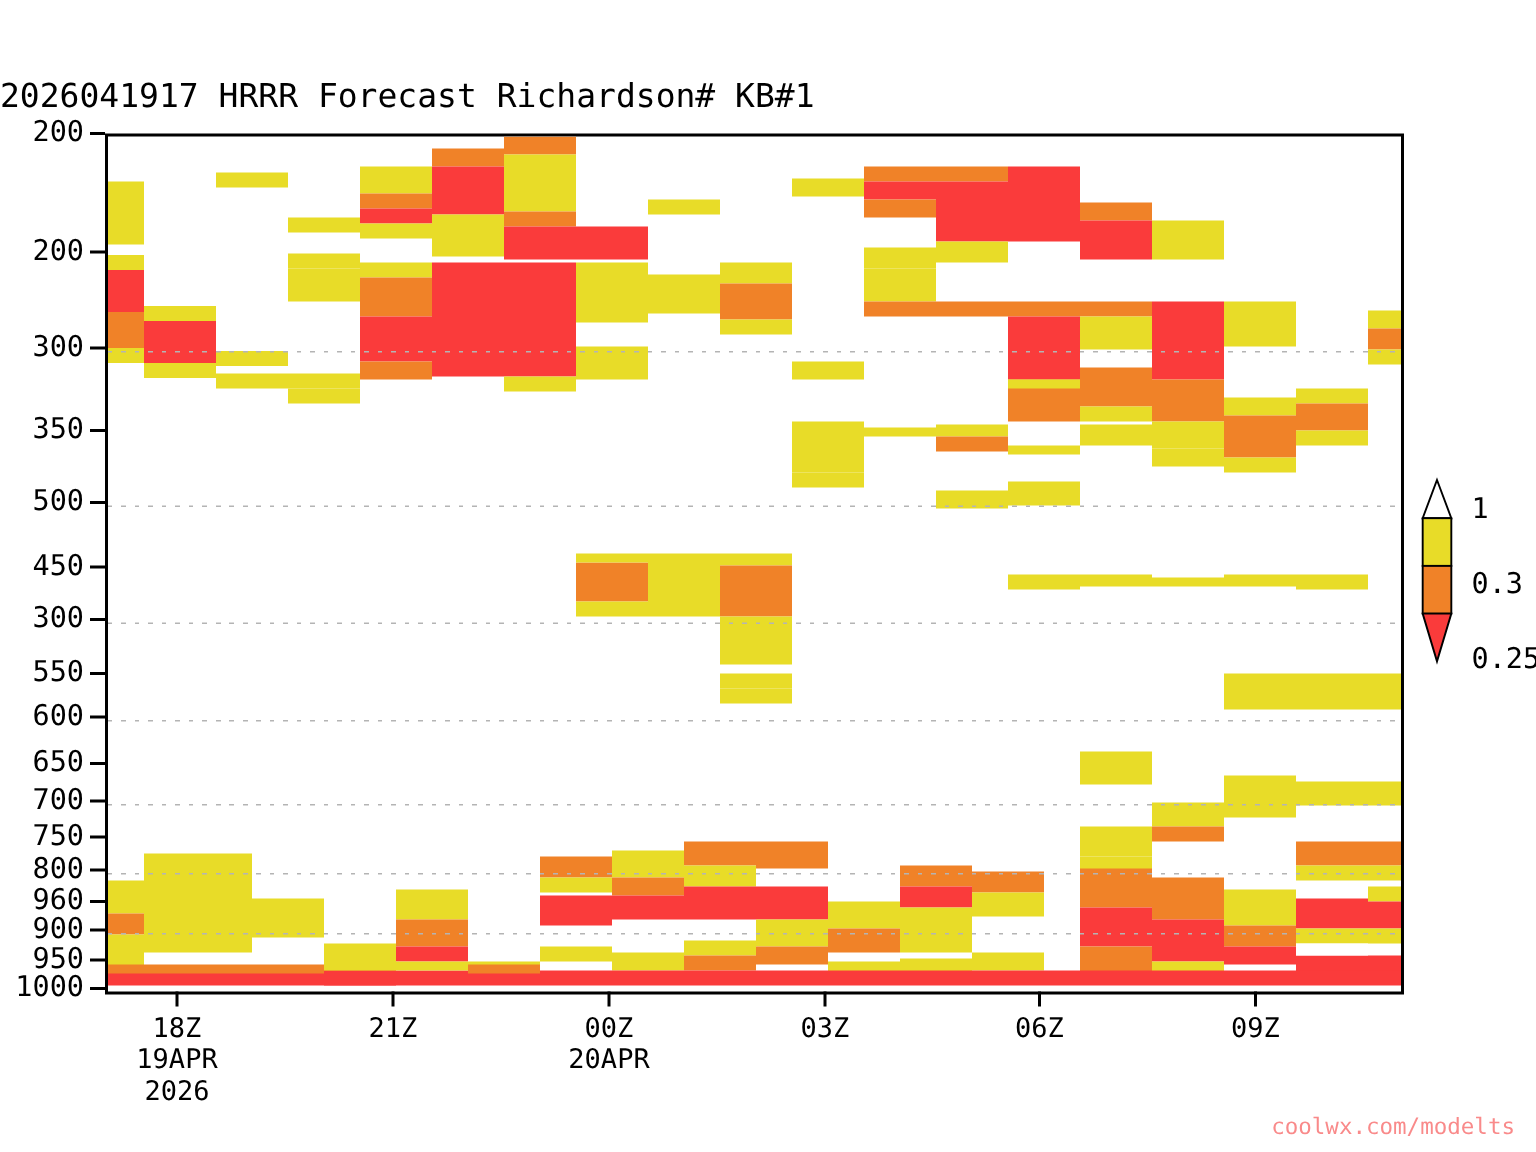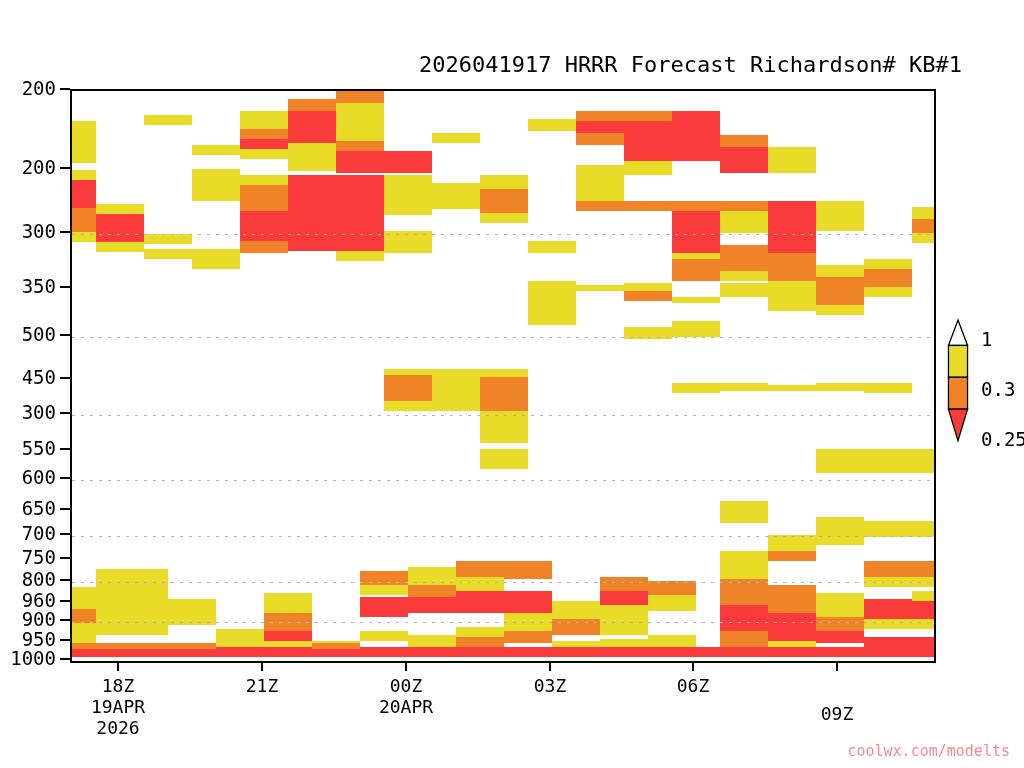--- a/index.html
+++ b/index.html
@@ -6,22 +6,22 @@
   body{
     width:1024px;height:768px;
     background:#ffffff;
     font-family:"DejaVu Sans Mono","Liberation Mono",monospace;
     overflow:hidden;
     position:relative;
   }
   #root{position:absolute;left:0;top:0;width:1024px;height:768px;}
 
   .title{
-    position:absolute;left:12px;top:52px;width:950px;
-    text-align:right;
+    position:absolute;left:0;top:52px;width:950px;
+    text-align:left;
     font-size:22px;color:#000;
     font-family:"DejaVu Sans Mono","Liberation Mono",monospace;
     letter-spacing:0px;
     white-space:pre;
   }
 
   
   #plot{
     position:absolute;left:70px;top:89px;
     width:862px;height:570px;
@@ -335,21 +335,21 @@
       </div>
       <div class="xtick" style="left: 549px;"></div>
       <div class="xlab" style="left: 490px;">
         <div>03Z</div>
       </div>
       <div class="xtick" style="left: 692px;"></div>
       <div class="xlab" style="left: 633px;">
         <div>06Z</div>
       </div>
       <div class="xtick" style="left: 836px;"></div>
-      <div class="xlab" style="left: 777px; margin-top: 28px;">
+      <div class="xlab" style="left: 777px;">
         <div>09Z</div>
       </div>
     </div>
 
   <div class="watermark">coolwx.com/modelts</div>
 
   <svg id="cbar" viewBox="0 0 34 220" width="34" height="220" style="overflow:visible;">
     <polygon points="17,0 32,40 2,40" fill="#ffffff" stroke="#000" stroke-width="2"></polygon>
     <rect x="2" y="40" width="30" height="50" fill="#e8dc28" stroke="#000" stroke-width="2"></rect>
     <rect x="2" y="90" width="30" height="50" fill="#f08228" stroke="#000" stroke-width="2"></rect>

